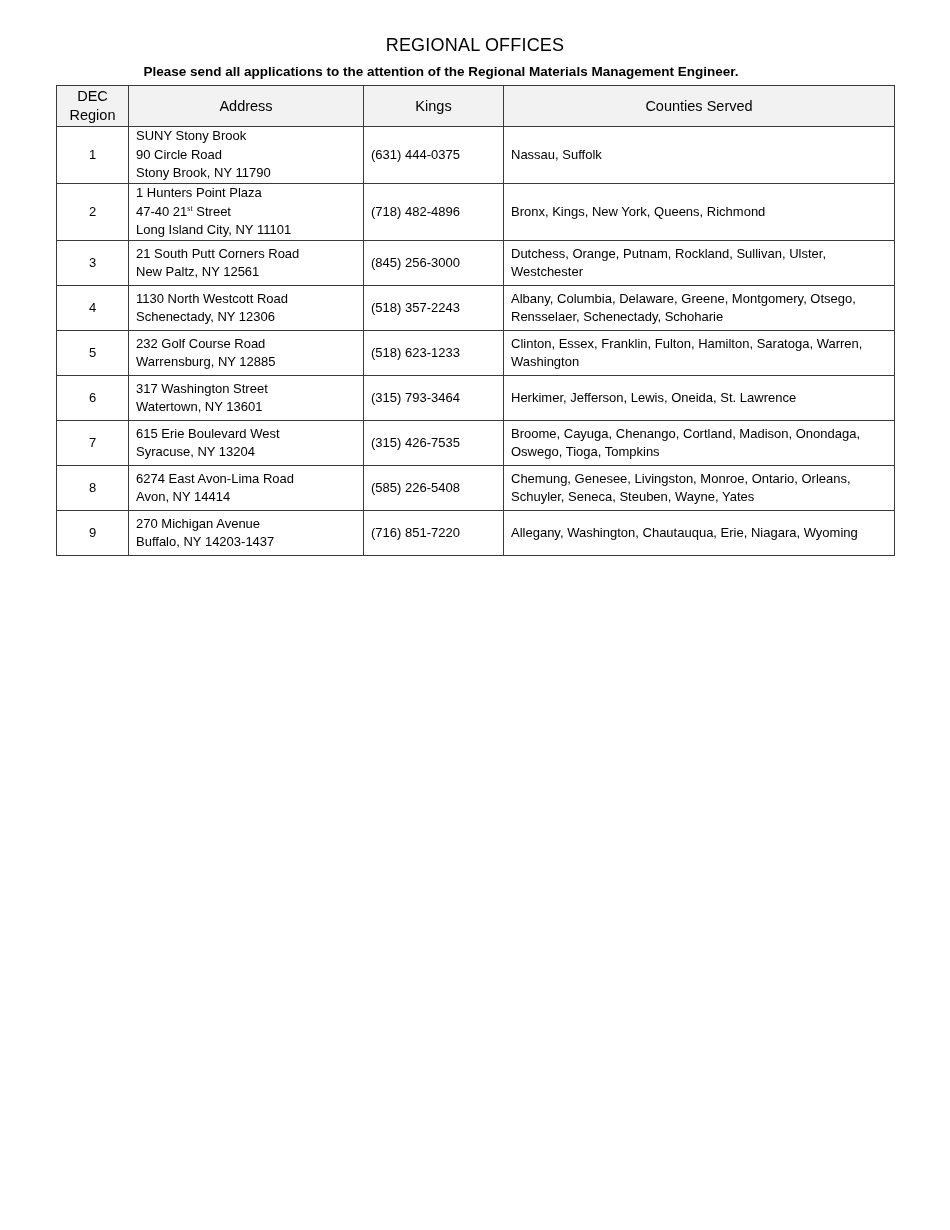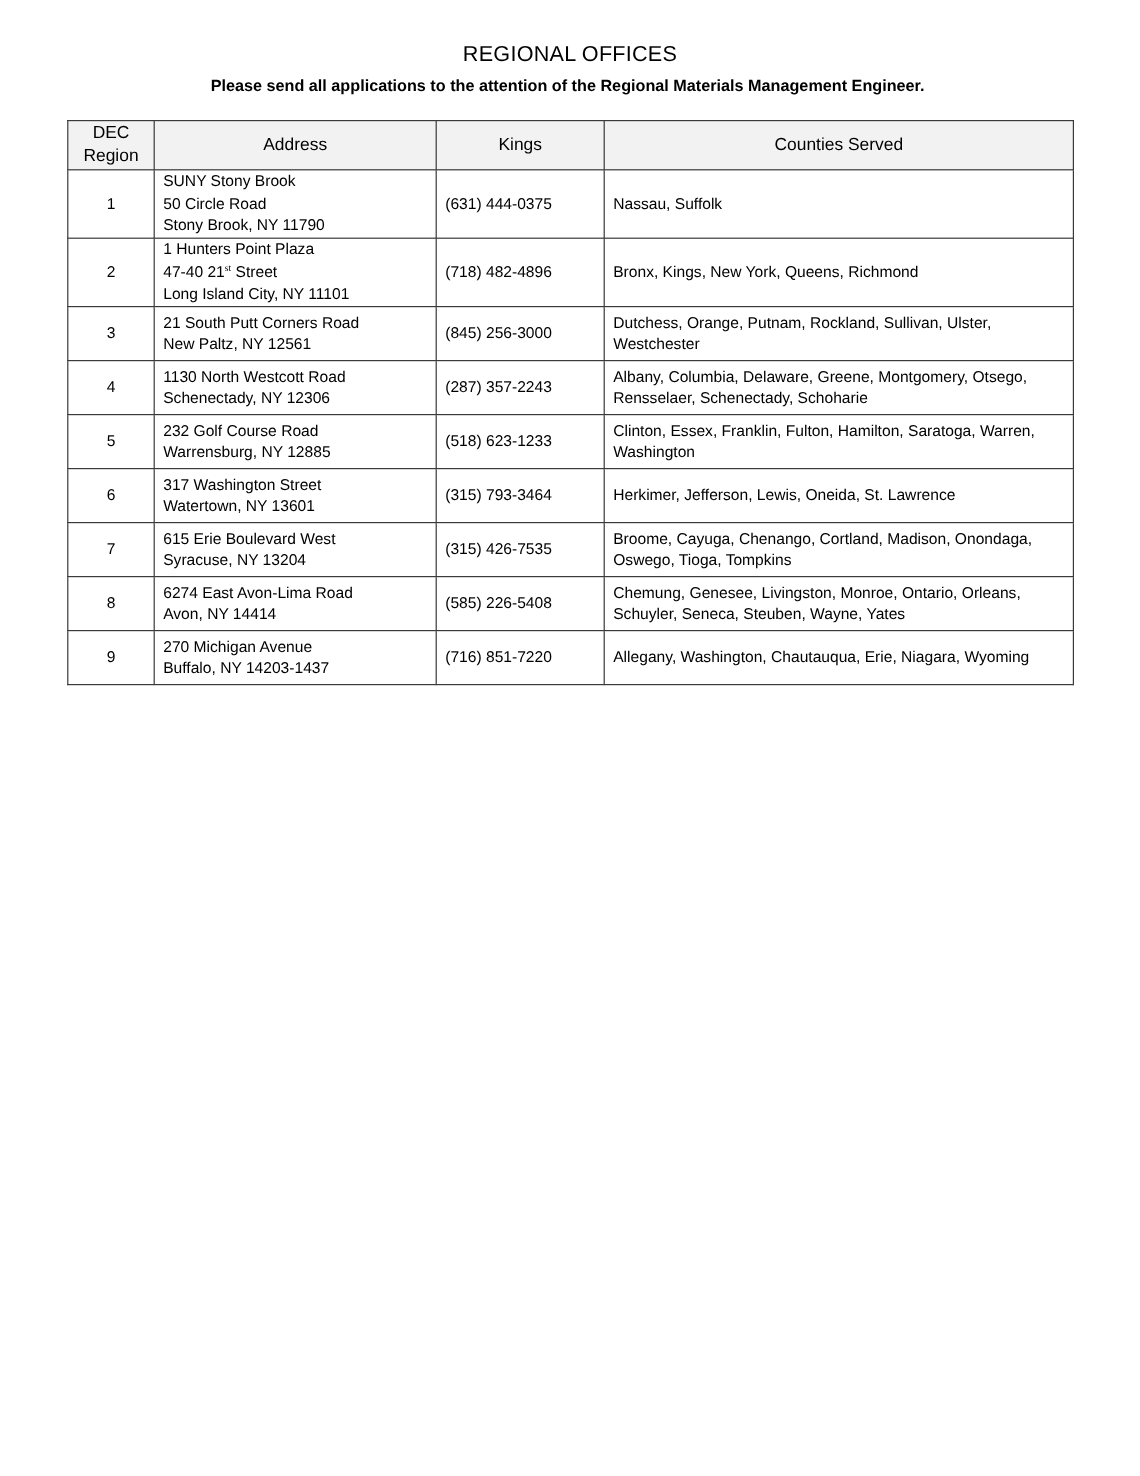--- a/index.html
+++ b/index.html
@@ -24,25 +24,24 @@
       letter-spacing: 0.2px;
     }
     .subtitle {
       position: absolute;
       top: 64px;
       left: 0;
       width: 882px;
       text-align: center;
       font-size: 13.5px;
       font-weight: bold;
-      padding-left: 32px;
     }
     table.offices {
       position: absolute;
-      top: 100px;
+      top: 85px;
       left: 56px;
       width: 838px;
       border-collapse: collapse;
       font-size: 13px;
       table-layout: fixed;
     }
     table.offices th, table.offices td {
       border: 1px solid #3a3a3a;
       padding: 0 7px;
       line-height: 18.5px;
@@ -92,21 +91,21 @@
       <th>Kings</th>
       <th>Counties Served</th>
     </tr>
   </thead>
   <tbody>
 
     <tr class="r3">
       <td class="region">1</td>
       <td class="address">
         <span class="line">SUNY Stony Brook</span>
-        <span class="line">50 Circle Road</span>
+        <span class="line">90 Circle Road</span>
         <span class="line">Stony Brook, NY 11790</span>
       </td>
       <td class="phone">(631) 444-0375</td>
       <td class="counties">Nassau, Suffolk</td>
     </tr>
 
     <tr class="r3">
       <td class="region">2</td>
       <td class="address">
         <span class="line">1 Hunters Point Plaza</span>
@@ -126,21 +125,21 @@
       <td class="phone">(845) 256-3000</td>
       <td class="counties">Dutchess, Orange, Putnam, Rockland, Sullivan, Ulster, Westchester</td>
     </tr>
 
     <tr class="r2">
       <td class="region">4</td>
       <td class="address">
         <span class="line">1130 North Westcott Road</span>
         <span class="line">Schenectady, NY 12306</span>
       </td>
-      <td class="phone">(287) 357-2243</td>
+      <td class="phone">(518) 357-2243</td>
       <td class="counties">Albany, Columbia, Delaware, Greene, Montgomery, Otsego, Rensselaer, Schenectady, Schoharie</td>
     </tr>
 
     <tr class="r2">
       <td class="region">5</td>
       <td class="address">
         <span class="line">232 Golf Course Road</span>
         <span class="line">Warrensburg, NY 12885</span>
       </td>
       <td class="phone">(518) 623-1233</td>

